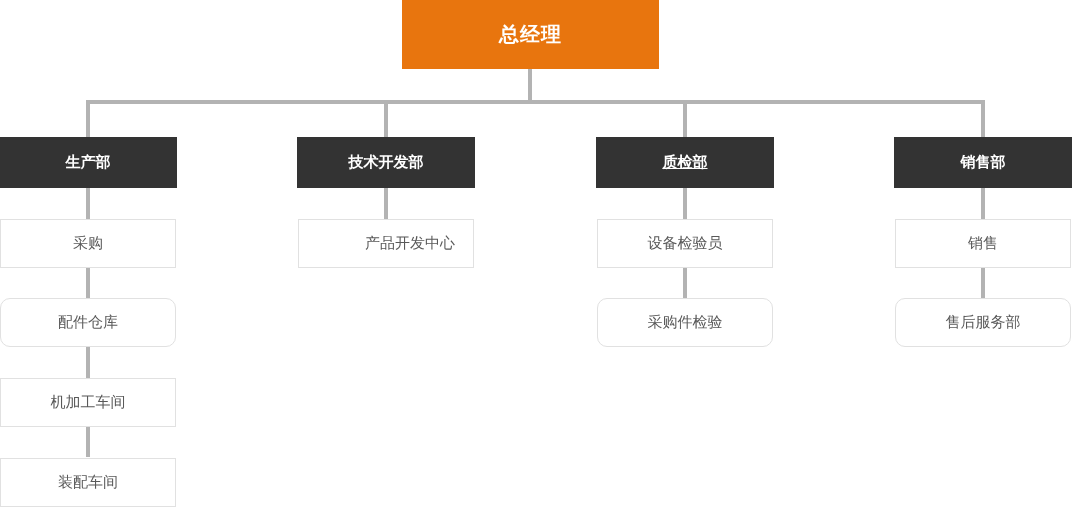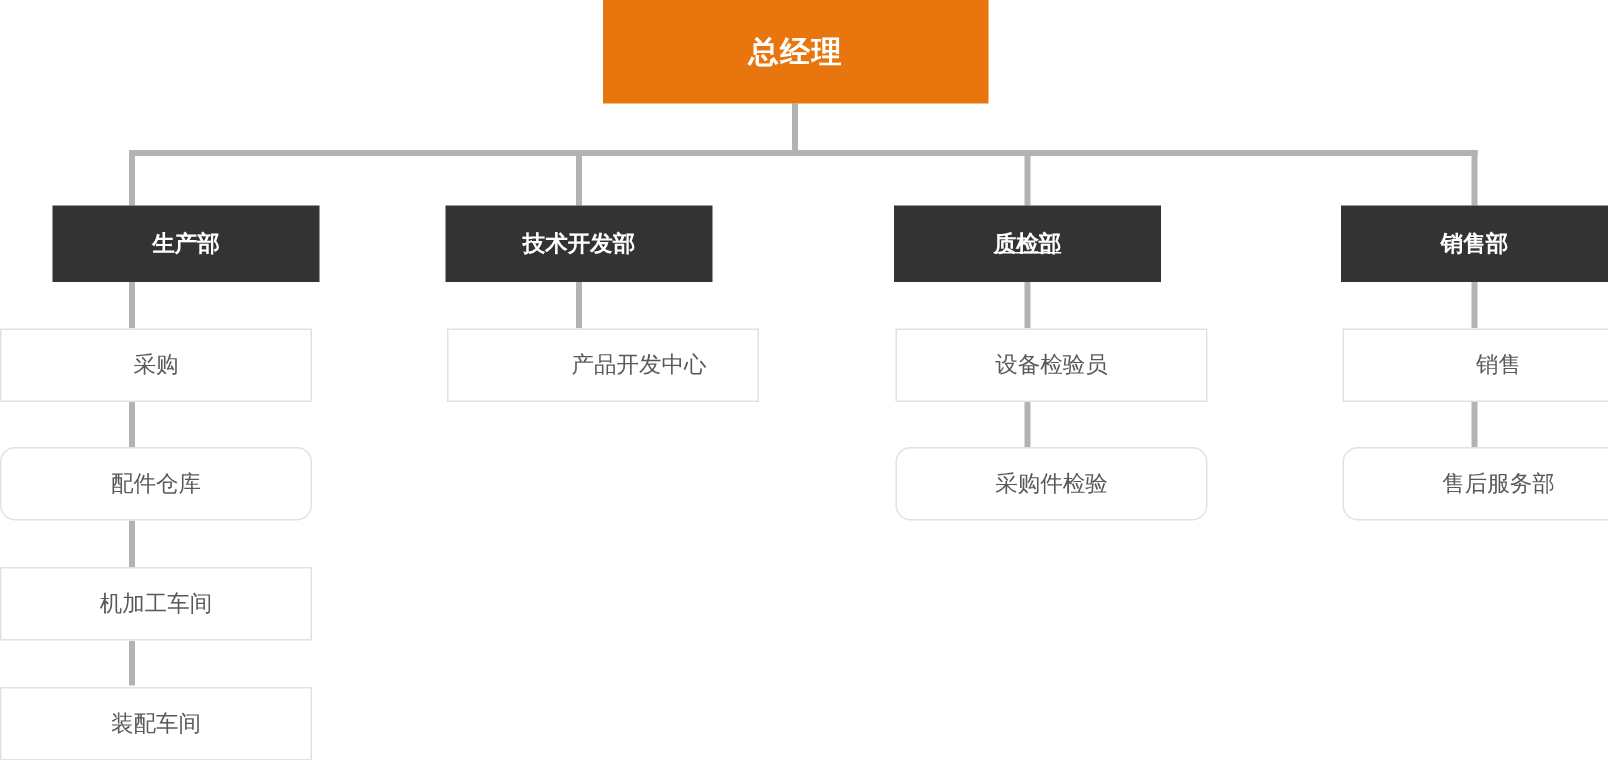--- a/index.html
+++ b/index.html
@@ -54,26 +54,26 @@
     letter-spacing: 1px;
   }
   .node.dept {
     top: 137px;
     width: 178px; height: 51px;
     background: var(--dept-bg, #333333);
     color: var(--node-text, #FFFFFF);
     font-size: 15px;
     font-weight: bold;
   }
-  .dept.c1 { left: -1px; margin-left: 36px; }
+  .dept.c1 { left: -1px; }
   .dept.c2 { left: 297px; }
   .dept.c3 { left: 596px; text-decoration: underline; }
   .dept.c4 { left: 894px; }
   .node.leaf {
-    width: 208px; height: 49px;
+    width: 176px; height: 49px;
     background: #ffffff;
     border: 1px solid var(--leaf-border, #E1E1E1);
     color: var(--leaf-text, #595959);
     font-size: 15px;
     font-weight: normal;
   }
   .leaf.c1 { left: 0px; }
   .leaf.c2 { left: 298px; padding-left: 48px; }
   .leaf.c3 { left: 597px; }
   .leaf.c4 { left: 895px; }

